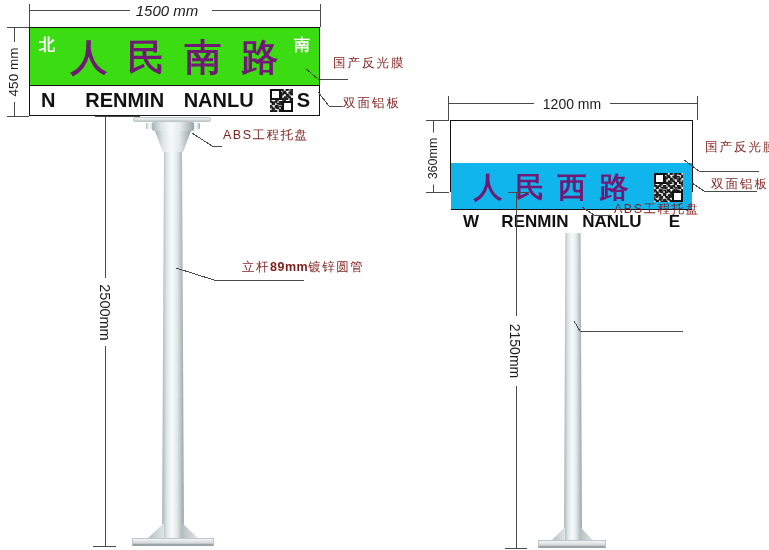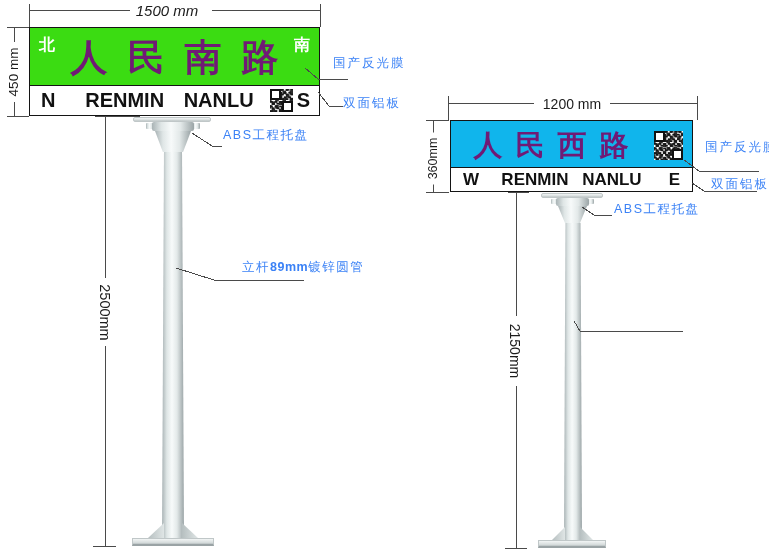--- a/index.html
+++ b/index.html
@@ -52,21 +52,21 @@
   .qr::after { right:0; bottom:0; }
   .qr.small { width:23px; height:23px; }
   .qr.big { position:absolute; right:9px; top:10px; width:29px; height:29px; }
 
   
   .dim-text { position:absolute; background:#fff; text-align:center; color:#1c1c1c; white-space:nowrap; z-index:7; }
   .rot-ccw { transform:rotate(-90deg); transform-origin:center center; }
   .rot-cw  { transform:rotate(90deg);  transform-origin:center center; }
 
   
-  .callout { position:absolute; font-size:12.5px; color:#3b82f6; letter-spacing:2px; white-space:nowrap; z-index:7;
+  .callout { position:absolute; font-size:12.5px; color:#7f1d1d; letter-spacing:2px; white-space:nowrap; z-index:7;
              font-family:"Liberation Sans", sans-serif; }
   .callout b { letter-spacing:0.5px; }
 
   
   .pole-part { position:absolute; z-index:2; }
   .metal-h { background:linear-gradient(180deg,#f2f5f5,#d7dddd 70%,#b9c1c2); border:1px solid #c0c7c8; }
   .metal-v { background:linear-gradient(90deg,#a9b3b5 0%,#dfe6e6 22%,#f7fafa 45%,#e3e9e9 68%,#9aa4a6 100%); }
   .gusset { background:linear-gradient(90deg,#b6bfc0,#dfe5e5); }
 </style>
 </head>
@@ -178,21 +178,21 @@
     <span>立杆</span><b>89mm</b><span>镀锌圆管</span>
   </div>
 
   <div class="dim-text" style="left:534px;top:96px;width:76px;height:15px;font-size:14px;">1200 mm</div>
 
   <div class="dim-text rot-ccw" style="left:406px;top:152px;width:52px;height:13px;font-size:12.5px;">360mm</div>
 
   <div class="dim-text rot-cw" style="left:488px;top:344px;width:56px;height:14px;font-size:14px;">2150mm</div>
 
   <div class="sign-panel right">
-    <div class="sign-face" style="background-color: rgb(16, 181, 236);">
+    <div class="sign-face" style="background-color: rgb(16, 181, 236); margin-top: 42px;">
       <span class="road-cn">人民西路</span>
       <span class="qr big"></span>
     </div>
     <div class="sign-row2">
       <span>W</span>
       <span class="row2-name">RENMIN NANLU</span>
       <span class="row2-right-group">
         <span>E</span>
       </span>
     </div>

